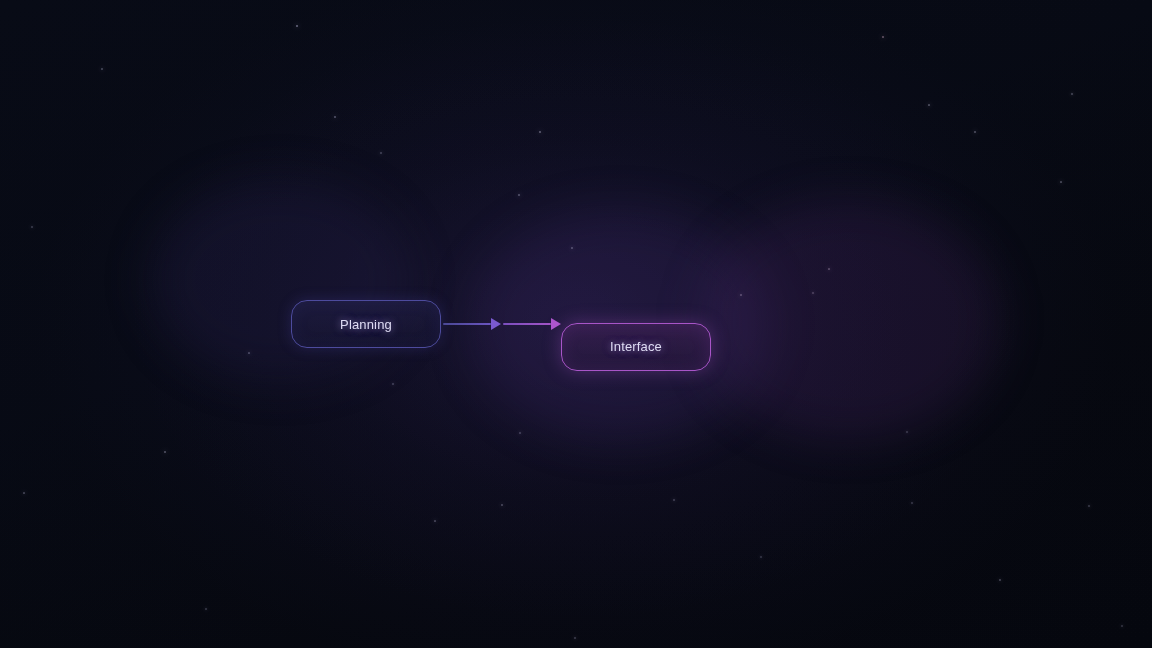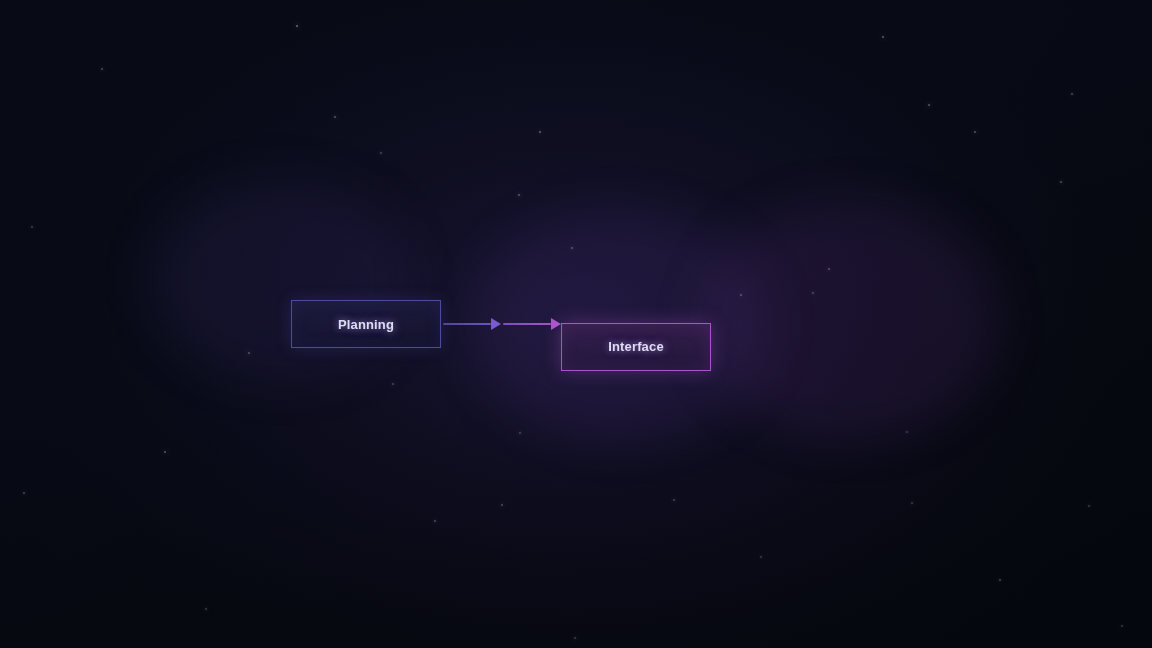--- a/index.html
+++ b/index.html
@@ -39,27 +39,26 @@
     left: 291px;
     top: 300px;
     display: flex;
     align-items: center;
     height: 48px;
   }
   .node {
     position: relative;
     width: 150px;
     height: 48px;
-    border-radius: 0;
+    border-radius: 16px;
     border: 1px solid rgba(130,120,220,0.75);
     display: flex;
     align-items: center;
     justify-content: center;
     box-sizing: border-box;
-    font-weight: bold;
   }
   .node-label {
     font-size: 13px;
     letter-spacing: 0.15px;
     color: #dfdcf4;
     text-shadow: 0 0 7px rgba(200,180,255,0.55), 0 0 14px rgba(160,130,240,0.30);
     white-space: nowrap;
   }
   .node.n0 {
     border-color: #4d4b9d;

